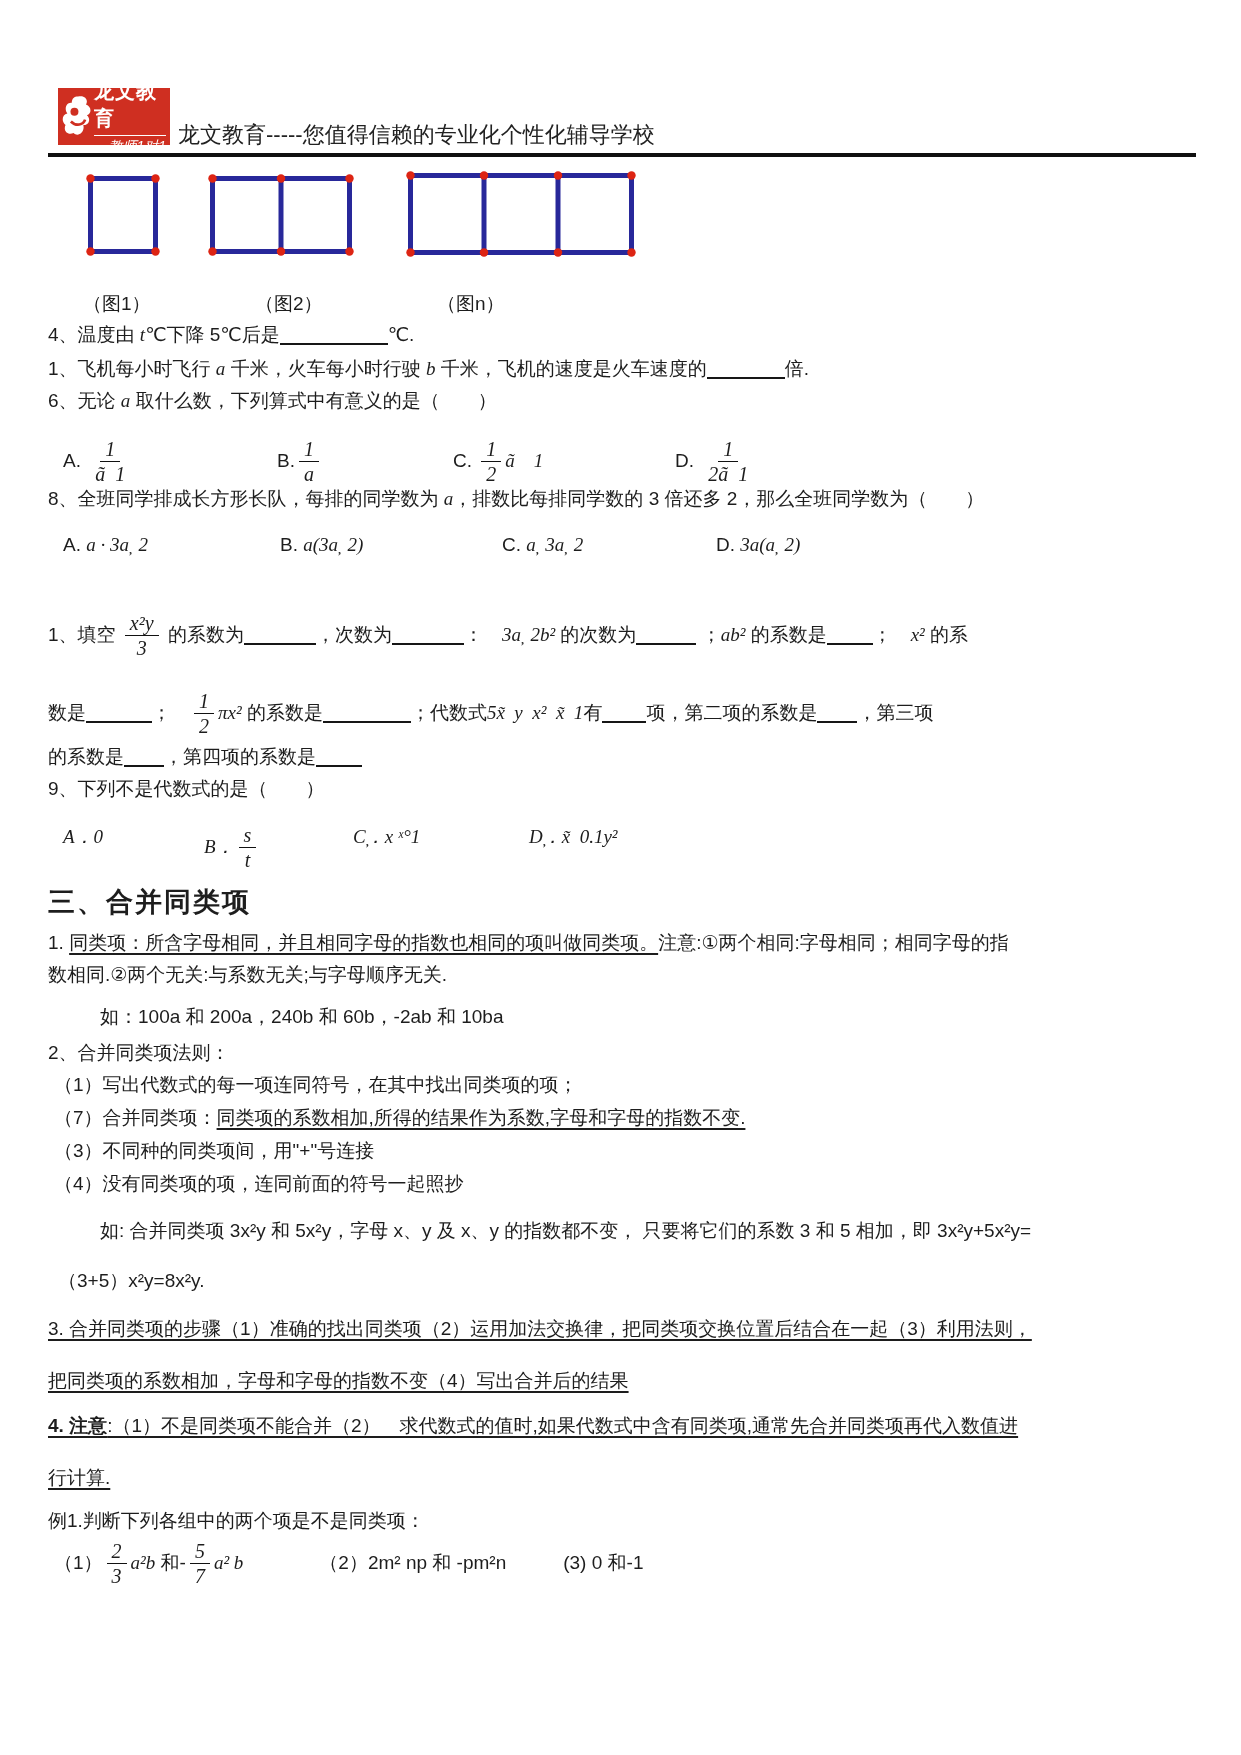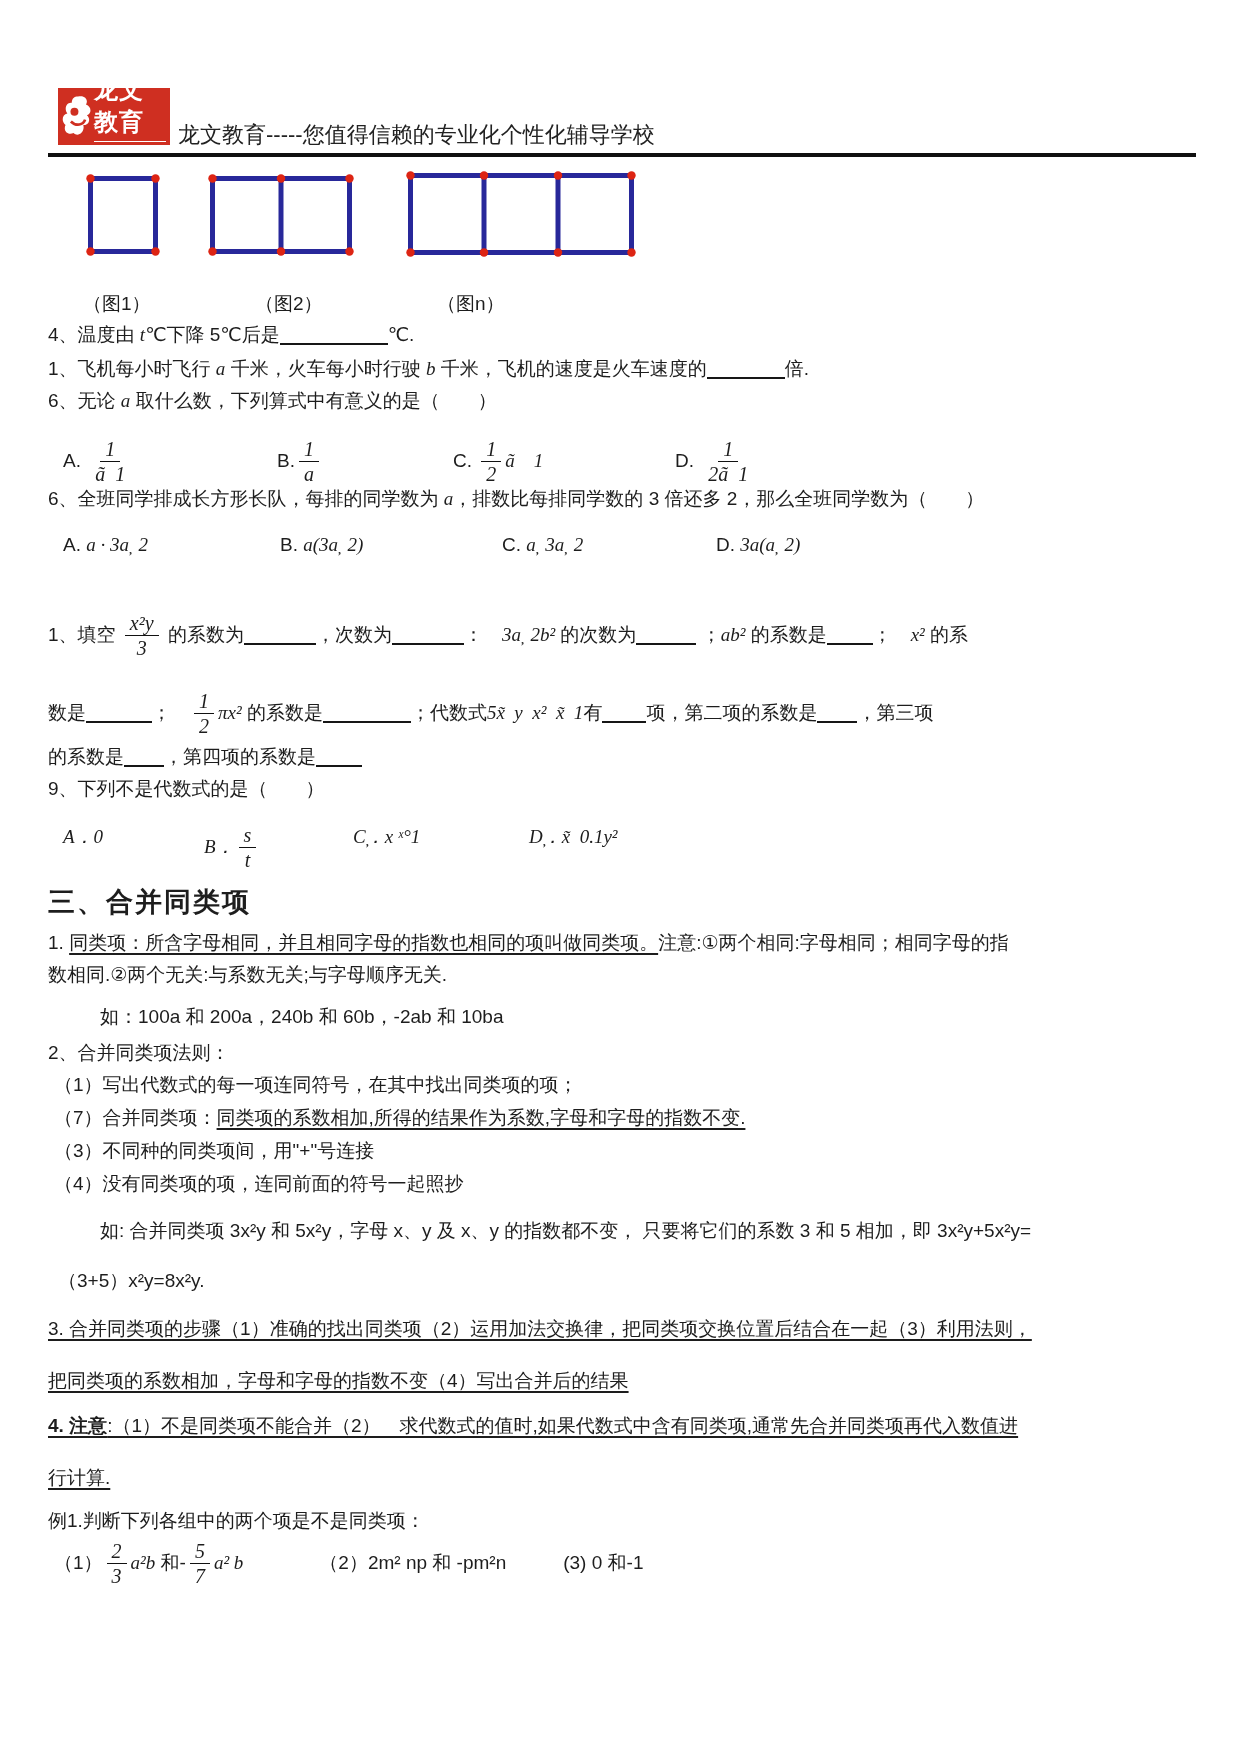--- a/index.html
+++ b/index.html
@@ -15,23 +15,23 @@
   .blank { display:inline-block; border-bottom:2px solid #161616; height:1em; vertical-align:-4px; }
   .frac { display:inline-flex; flex-direction:column; align-items:center; vertical-align:middle;
           font-family:"Liberation Serif","DejaVu Serif",serif; font-style:italic;
           line-height:1.12; margin:0 4px; font-size:20px; }
   .frac .num { padding:0 5px 1px 5px; border-bottom:1.6px solid #111; }
   .frac .den { padding:1px 5px 0 5px; }
   
   .logo-box { position:absolute; left:58px; top:88px; width:112px; height:57px;
               background:#cf2f21; display:flex; align-items:center; padding:3px 4px; }
   .logo-text { display:flex; flex-direction:column; align-items:flex-end; flex:1; }
-  .logo-title { color:#fff; font-weight:bold; font-size:24px; letter-spacing:1px;
+  .logo-title { color:#fff; font-weight:bold; font-size:20px; letter-spacing:1px;
                 border-bottom:1px solid #fff; padding-bottom:3px; }
-  .logo-sub { color:#fff; font-style:italic; font-weight:bold; font-size:11px; margin-top:2px; }
+  .logo-sub { color:#fff; font-style:italic; font-weight:normal; font-size:14px; margin-top:2px; }
   .tagline { position:absolute; left:178px; top:120px; font-size:22px; color:#222; }
   .rule { position:absolute; left:48px; top:153px; width:1148px; height:3.5px; background:#101010; }
   .fig-label { position:absolute; top:291px; font-size:19px; }
   .heading { position:absolute; left:48px; top:884px; font-size:27px; font-weight:bold;
              letter-spacing:2px; }
 </style>
 </head>
 <body>
 
 <div class="logo-box">
@@ -99,21 +99,21 @@
     </span></div>
 <div class="line" style="top:438px;left:453px"><span class="seg">C. </span><span class="frac">
       <span class="num">1</span>
       <span class="den">2</span>
     </span><span class="math">ã　1</span></div>
 <div class="line" style="top:438px;left:675px"><span class="seg">D. </span><span class="frac">
       <span class="num">1</span>
       <span class="den">2ã&nbsp;&nbsp;1</span>
     </span></div>
 
-<div class="line" style="top:486px"><span class="seg">6、全班同学排成长方形长队，每排的同学数为 </span><span class="math">a</span><span class="seg">，排数比每排同学数的 3 倍还多 2，那么全班同学数为（　　）</span></div>
+<div class="line" style="top:486px"><span class="seg">8、全班同学排成长方形长队，每排的同学数为 </span><span class="math">a</span><span class="seg">，排数比每排同学数的 3 倍还多 2，那么全班同学数为（　　）</span></div>
 
 <div class="line" style="top:532px;left:63px"><span class="seg">A.  </span><span class="math">a&nbsp;·&nbsp;3a̦&nbsp;&nbsp;2</span></div>
 <div class="line" style="top:532px;left:280px"><span class="seg">B.  </span><span class="math">a(3a̦&nbsp;&nbsp;2)</span></div>
 <div class="line" style="top:532px;left:502px"><span class="seg">C.  </span><span class="math">a̦&nbsp;&nbsp;3a̦&nbsp;&nbsp;2</span></div>
 <div class="line" style="top:532px;left:716px"><span class="seg">D.  </span><span class="math">3a(a̦&nbsp;&nbsp;2)</span></div>
 
 <div class="line" style="top:612px"><span class="seg">1、填空 </span><span class="frac">
       <span class="num">x²y</span>
       <span class="den">3</span>
     </span><span class="seg"> 的系数为</span><span class="blank" style="width: 72px;"></span><span class="seg">，次数为</span><span class="blank" style="width: 72px;"></span><span class="seg">：　</span><span class="math">3a̦&nbsp;&nbsp;2b²</span><span class="seg"> 的次数为</span><span class="blank" style="width: 60px;"></span><span class="seg"> ；</span><span class="math">ab²</span><span class="seg"> 的系数是</span><span class="blank" style="width: 46px;"></span><span class="seg">；　</span><span class="math">x²</span><span class="seg"> 的系</span></div>

